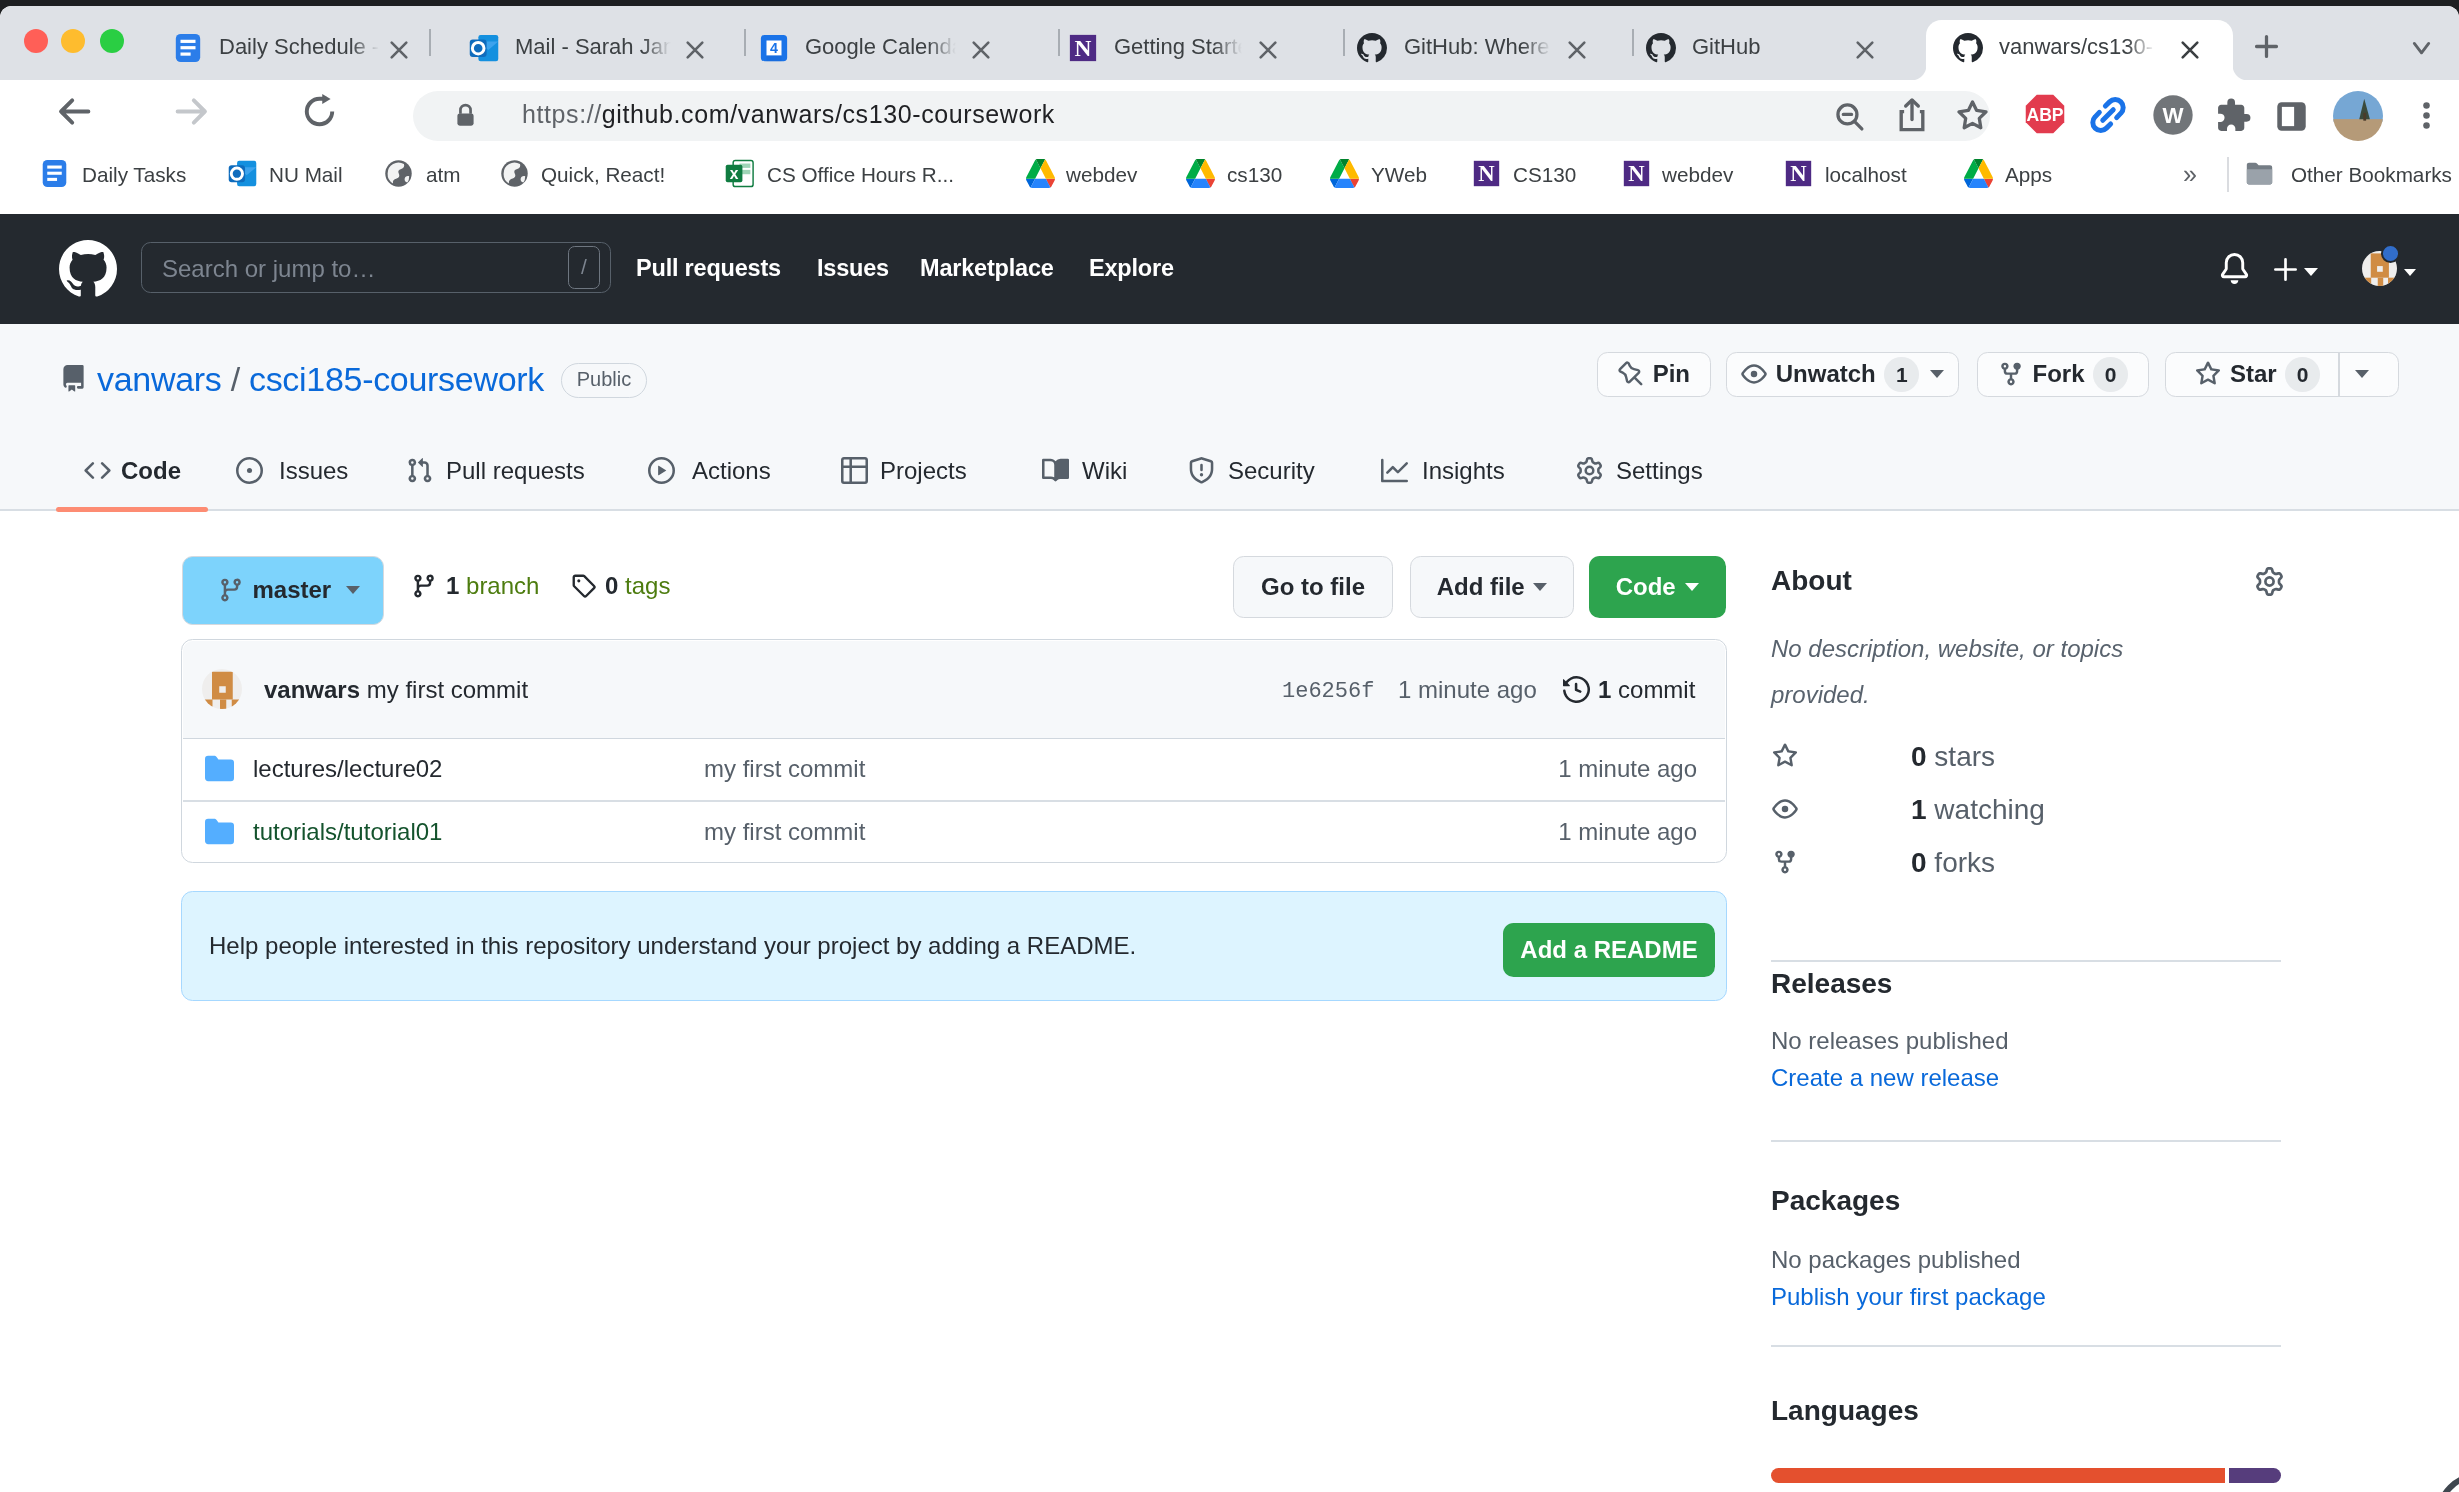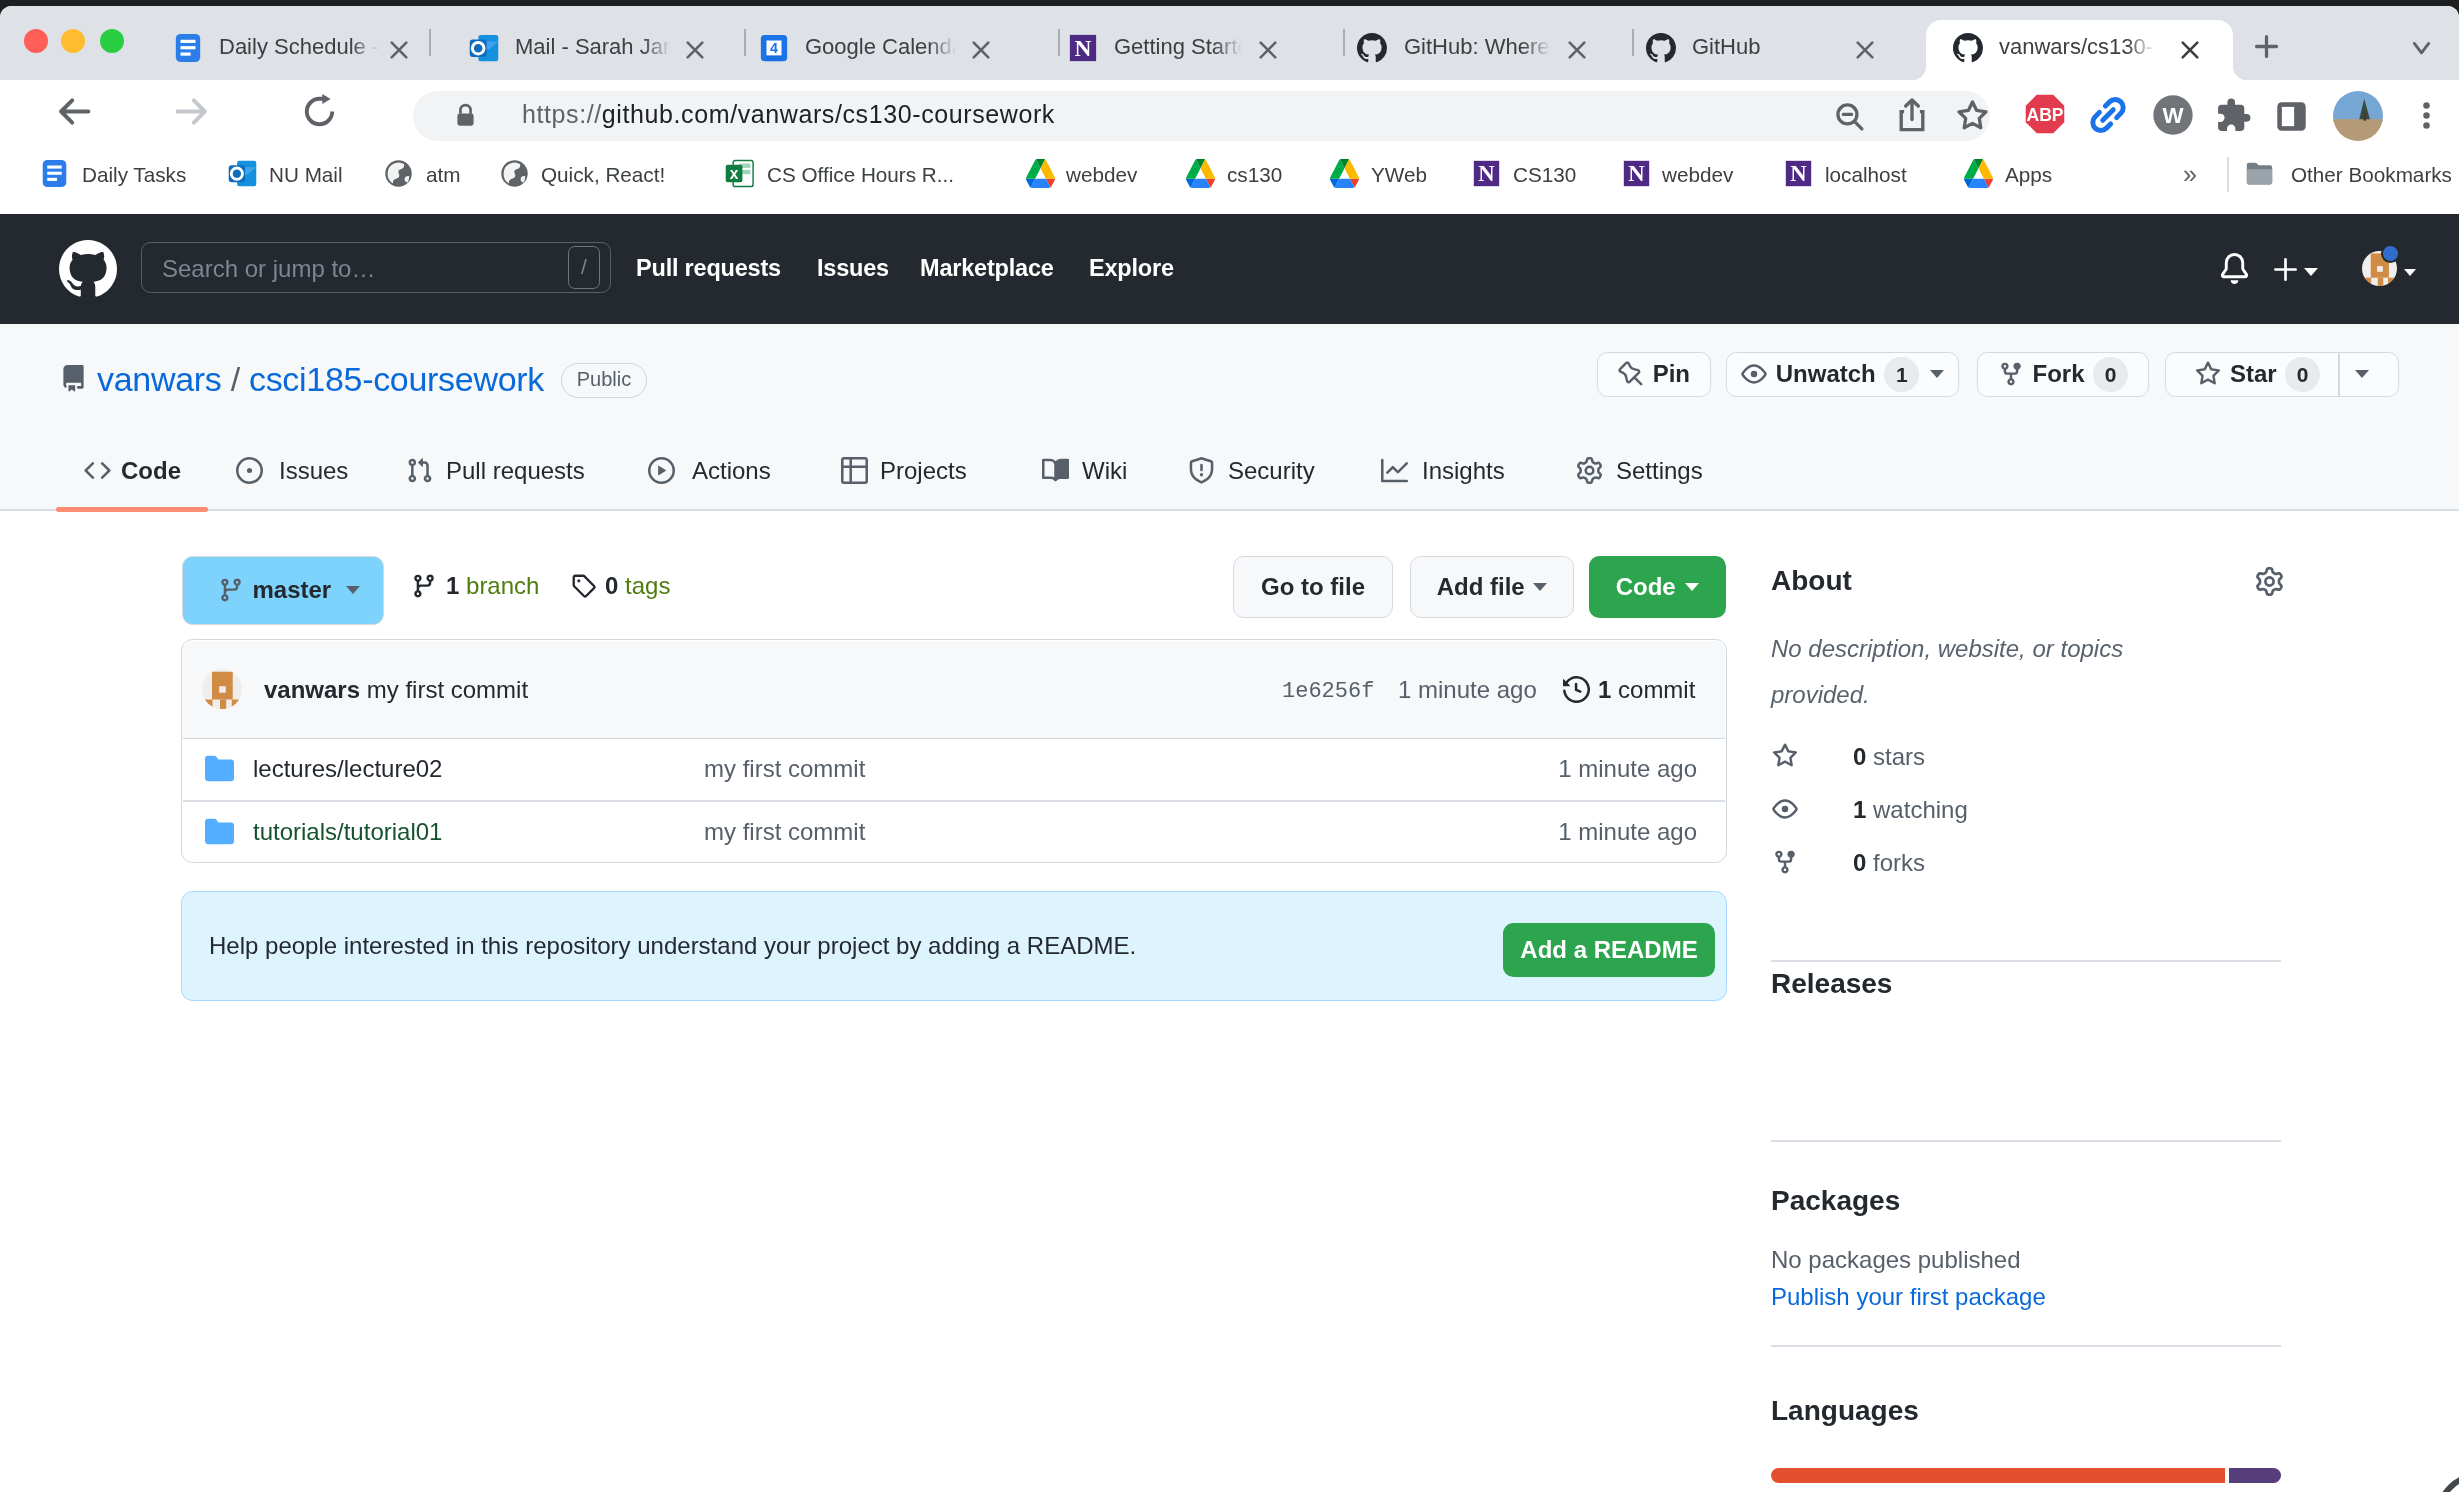--- a/index.html
+++ b/index.html
@@ -28,21 +28,21 @@
 .counter{display:inline-block;min-width:35px;height:35px;border-radius:17.3px;background:rgba(175,184,193,.25);text-align:center;line-height:35px;font-size:21px;font-weight:bold;color:#24292f;padding:0 3.8px}
 .navtab{position:absolute;top:449px;height:31px;line-height:31px;font-size:24px;color:#24292f;white-space:nowrap}
 .caret{display:inline-block;width:0;height:0;border-left:7.7px solid transparent;border-right:7.7px solid transparent;border-top:8.6px solid #586069;vertical-align:1.9px}
 .caretw{border-top-color:#fff}
 .gbtn{position:absolute;background:#2da44e;color:#fff;border-radius:10.6px;font-weight:bold;font-size:24px;display:flex;align-items:center;justify-content:center;gap:9.6px}
 .muted{color:#4d7c0f}
 .link{color:#0969da}
 .sideh{position:absolute;left:1771px;height:35px;line-height:35px;font-size:28px;font-weight:bold;color:#24292f}
 .sidetxt{position:absolute;left:1771px;font-size:24px;line-height:37px;color:#57606a}
 .sidehr{position:absolute;left:1771px;width:510px;height:1.9px;background:#d8dee4}
-.statrow{position:absolute;left:1853px;height:33px;line-height:33px;font-size:24px;color:#57606a}
+.statrow{position:absolute;left:1911px;height:33px;line-height:33px;font-size:28px;color:#57606a}
 .rowtxt{position:absolute;height:29px;line-height:29px;font-size:24px;white-space:nowrap}
 svg{display:block}
 </style></head><body>
 <div class="win">
 <div class="tabbar"></div>
 <div class="tl" style="left:24px;background:#ff5f57"></div>
 <div class="tl" style="left:61px;background:#febc2e"></div>
 <div class="tl" style="left:100px;background:#2ace43"></div>
 <svg class="abs" style="left:173px;top:27px" width="30" height="30" viewBox="0 0 16 16">
       <rect x="1.5" y="0.5" width="13" height="15" rx="2.6" fill="#2b7de9"></rect>
@@ -472,20 +472,21 @@
 <svg class="abs" style="left:1772px;top:790px" width="26" height="26" viewBox="0 0 16 16">
       <path fill="#57606a" d="M8 2c1.981 0 3.671.992 4.933 2.078 1.27 1.091 2.187 2.345 2.637 3.023a1.62 1.62 0 0 1 0 1.798c-.45.678-1.367 1.932-2.637 3.023C11.67 13.008 9.981 14 8 14c-1.981 0-3.671-.992-4.933-2.078C1.797 10.83.88 9.576.43 8.898a1.62 1.62 0 0 1 0-1.798c.45-.677 1.367-1.931 2.637-3.022C4.33 2.992 6.019 2 8 2zM1.679 7.932a.12.12 0 0 0 0 .136c.411.622 1.241 1.75 2.366 2.717C5.176 11.758 6.527 12.5 8 12.5c1.473 0 2.825-.742 3.955-1.715 1.124-.967 1.954-2.096 2.366-2.717a.12.12 0 0 0 0-.136c-.412-.621-1.242-1.75-2.366-2.717C10.824 4.242 9.473 3.5 8 3.5c-1.473 0-2.825.742-3.955 1.715-1.124.967-1.954 2.096-2.366 2.717zM8 10a2 2 0 1 0 0-4 2 2 0 0 0 0 4z"></path>
     </svg>
 <div class="statrow" style="top:787px"><b style="color:#24292f">1</b> watching</div>
 <svg class="abs" style="left:1772px;top:843px" width="26" height="26" viewBox="0 0 16 16">
       <path fill="#57606a" d="M5 3.25a.75.75 0 1 1-1.5 0 .75.75 0 0 1 1.5 0zm0 2.122a2.25 2.25 0 1 0-1.5 0v.878A2.25 2.25 0 0 0 5.75 8.5h1.5v2.128a2.251 2.251 0 1 0 1.5 0V8.5h1.5a2.25 2.25 0 0 0 2.25-2.25v-.878a2.25 2.25 0 1 0-1.5 0v.878a.75.75 0 0 1-.75.75h-4.5A.75.75 0 0 1 5 6.25v-.878zm3.75 7.378a.75.75 0 1 1-1.5 0 .75.75 0 0 1 1.5 0zm3-8.75a.75.75 0 1 0 0-1.5.75.75 0 0 0 0 1.5z"></path>
     </svg>
 <div class="statrow" style="top:840px"><b style="color:#24292f">0</b> forks</div>
 <div class="sidehr" style="top:954px"></div>
 <div class="sideh" style="top:960px">Releases</div>
+<div class="sidetxt" style="top:1016px">No releases published<br><span class="link" style="font-style:normal">Create a new release</span></div>
 <div class="sidehr" style="top:1134px"></div>
 <div class="sideh" style="top:1177px">Packages</div>
 <div class="sidetxt" style="top:1235px">No packages published<br><span class="link">Publish your first package</span></div>
 <div class="sidehr" style="top:1339px"></div>
 <div class="sideh" style="top:1387px">Languages</div>
 <div class="abs" style="left:1771px;top:1462px;width:510px;height:15.4px;border-radius:7.7px;overflow:hidden;font-size:0"><span style="display:inline-block;width:454px;height:15.4px;background:#e4502e"></span><span style="display:inline-block;width:3.8px;height:15.4px;background:#fff"></span><span style="display:inline-block;width:52px;height:15.4px;background:#563d7c"></span></div>
 <div class="abs" style="left:2436px;top:1467px;width:83px;height:83px;border-radius:50%;border:6.7px solid #3f474f;background:#fff"></div>
 </div>
 
 </body></html>

